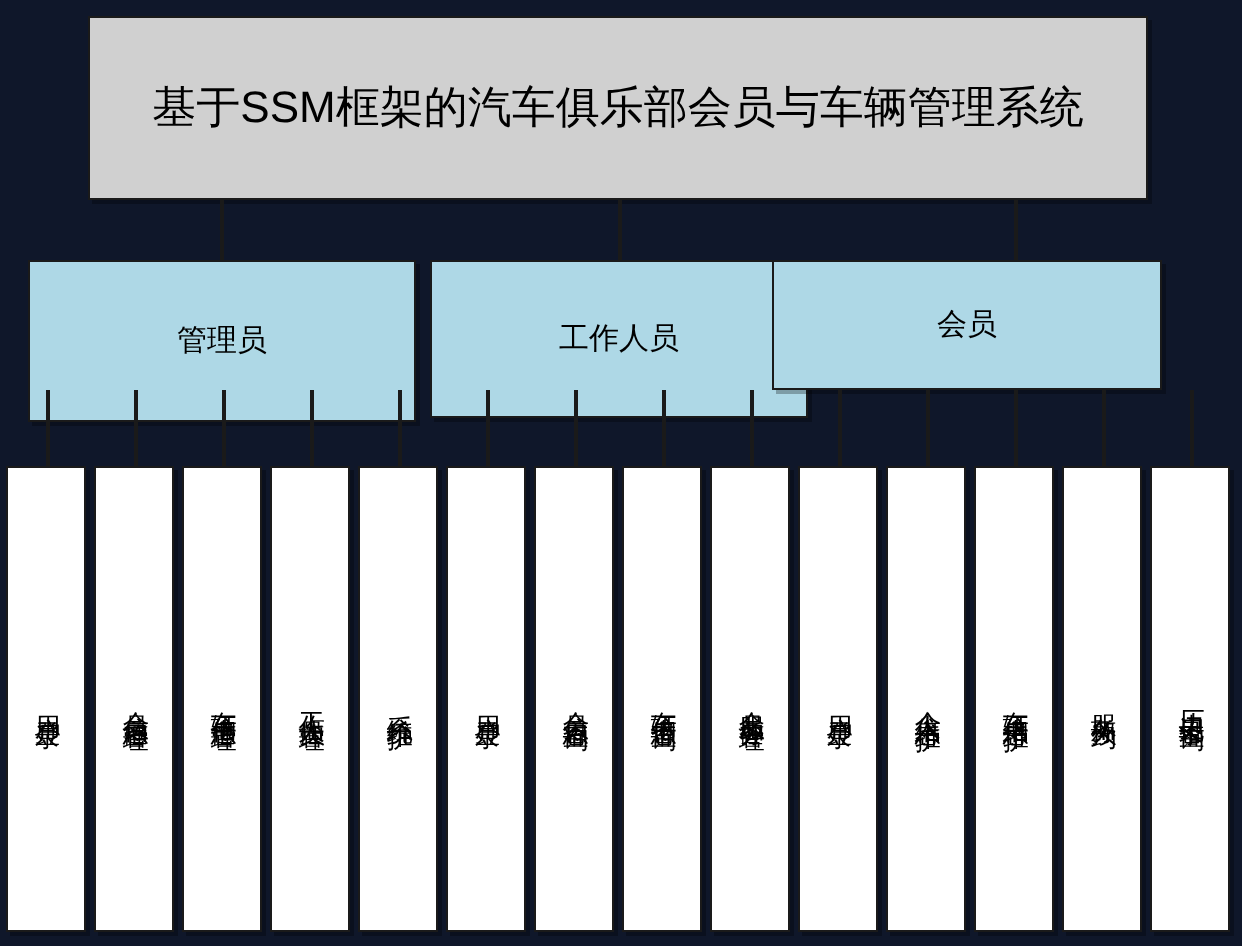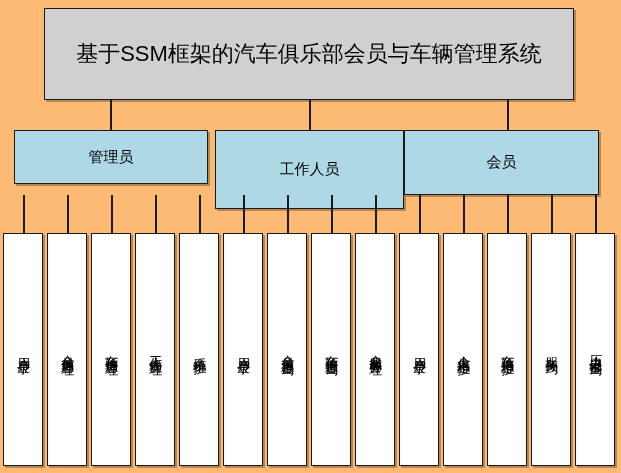--- a/index.html
+++ b/index.html
@@ -8,21 +8,21 @@
     background: #ffffff;
   }
   body {
     font-family: "Liberation Sans", "DejaVu Sans", sans-serif;
     color: #000000;
   }
   #diagram {
     position: relative;
     width: 621px;
     height: 473px;
-    background: #fdba74;
+    background: #0f172a;
     overflow: hidden;
   }
 
   
   .box {
     position: absolute;
     box-sizing: border-box;
     border: 1px solid #1a1a1a;
     box-shadow: 2px 2px 0 rgba(0,0,0,0.28);
     background: #ffffff;
@@ -89,29 +89,29 @@
 <div id="diagram">
 
   <div class="box root-box" style="left:44px; top:8px; width:530px; height:92px;">
     <span class="root-label">基于SSM框架的汽车俱乐部会员与车辆管理系统</span>
   </div>
 
   <div class="vline" style="left:110px; top:100px; height:30px;"></div>
   <div class="vline" style="left:309px; top:100px; height:30px;"></div>
   <div class="vline" style="left:507px; top:100px; height:30px;"></div>
 
-  <div class="box role-box" style="left:14px; top:130px; width:194px; height:54px;">
+  <div class="box role-box" style="left:14px; top:130px; width:194px; height:81px;">
     <span class="role-label">管理员</span>
   </div>
 
   <div class="box role-box" style="left:215px; top:130px; width:189px; height:79px;">
     <span class="role-label">工作人员</span>
   </div>
 
-  <div class="box role-box" style="left:404px; top:130px; width:195px; height:65px;">
+  <div class="box role-box" style="left:386px; top:130px; width:195px; height:65px;">
     <span class="role-label">会员</span>
   </div>
 
   <div class="vline" style="left:23px;  top:195px; height:40px;"></div>
   <div class="vline" style="left:67px;  top:195px; height:40px;"></div>
   <div class="vline" style="left:111px; top:195px; height:40px;"></div>
   <div class="vline" style="left:155px; top:195px; height:40px;"></div>
   <div class="vline" style="left:199px; top:195px; height:40px;"></div>
 
   <div class="vline" style="left:243px; top:195px; height:40px;"></div>

